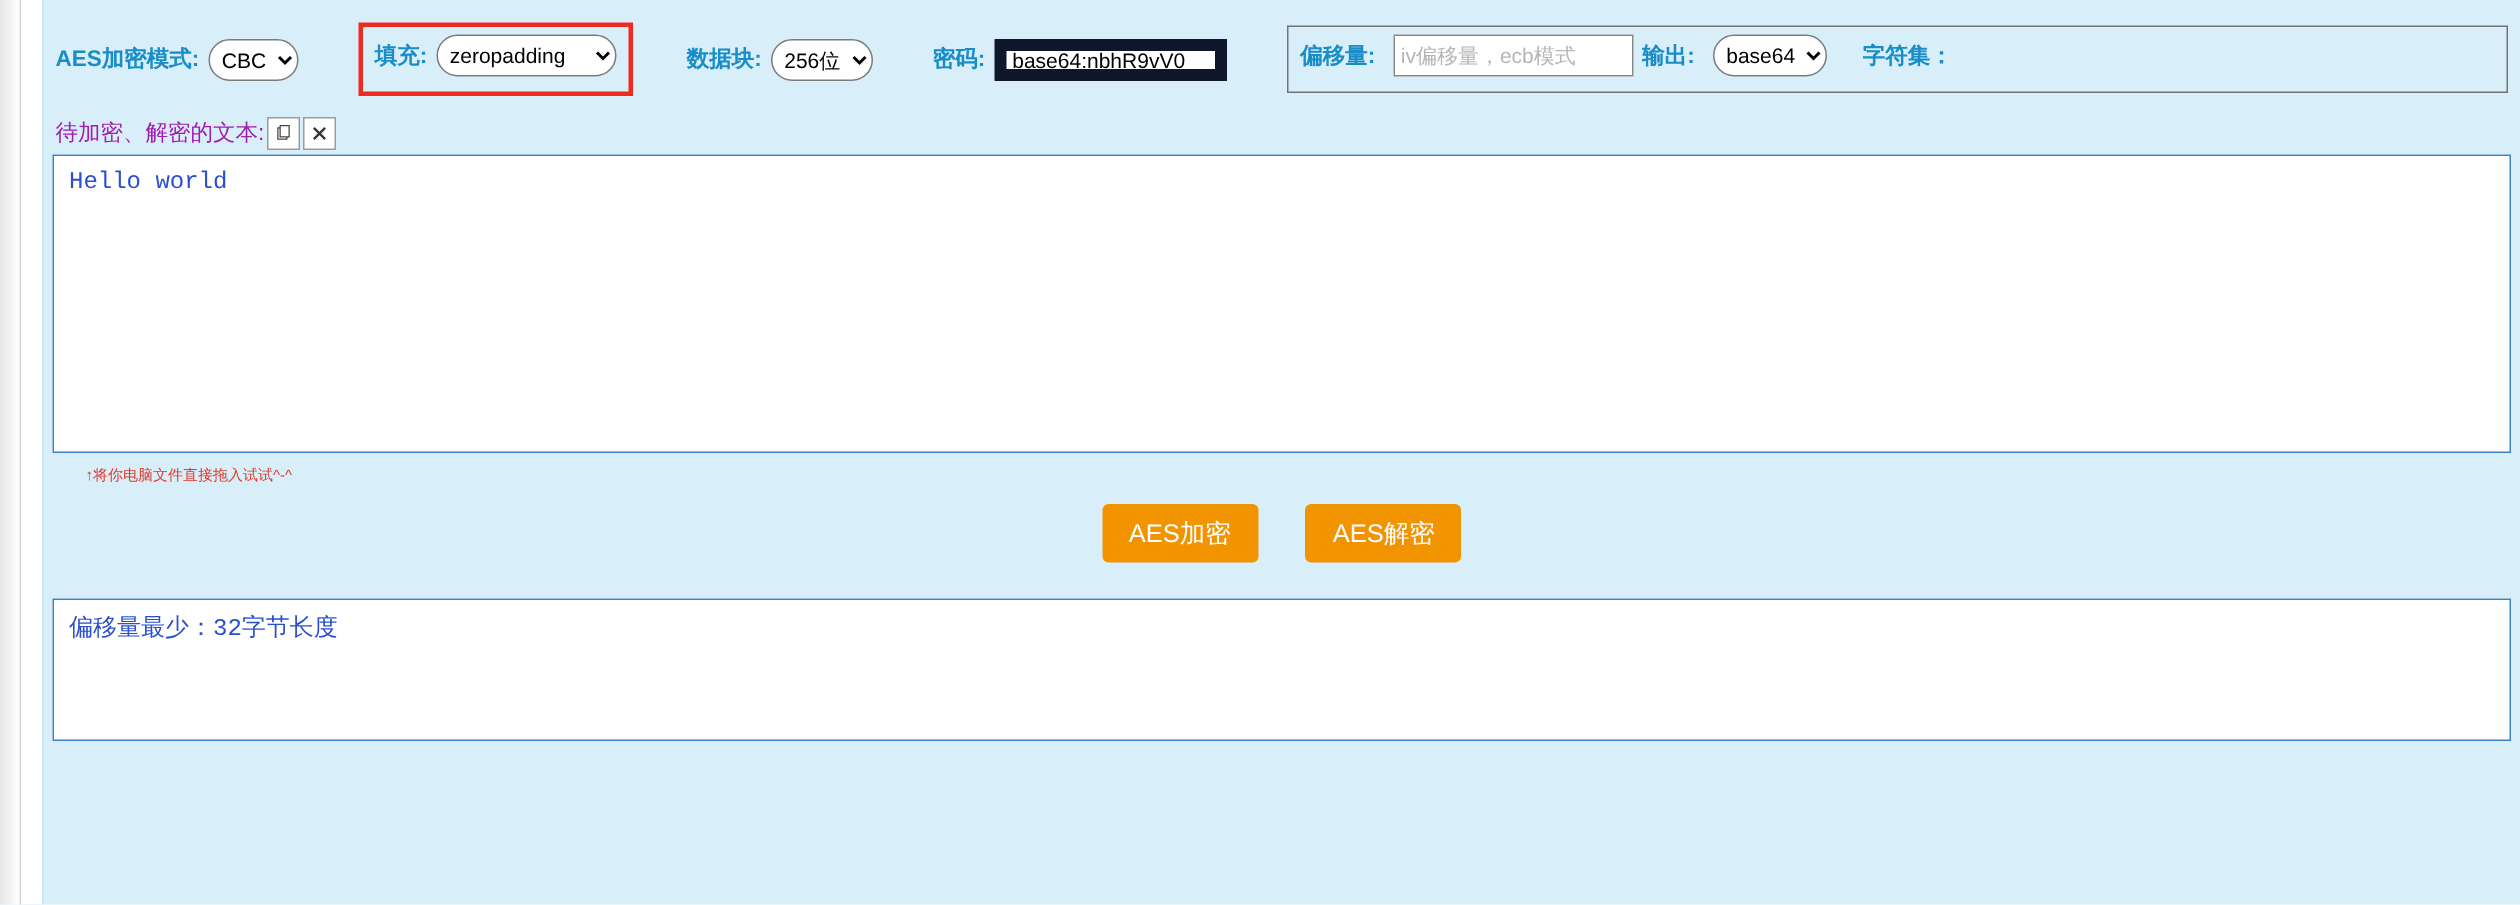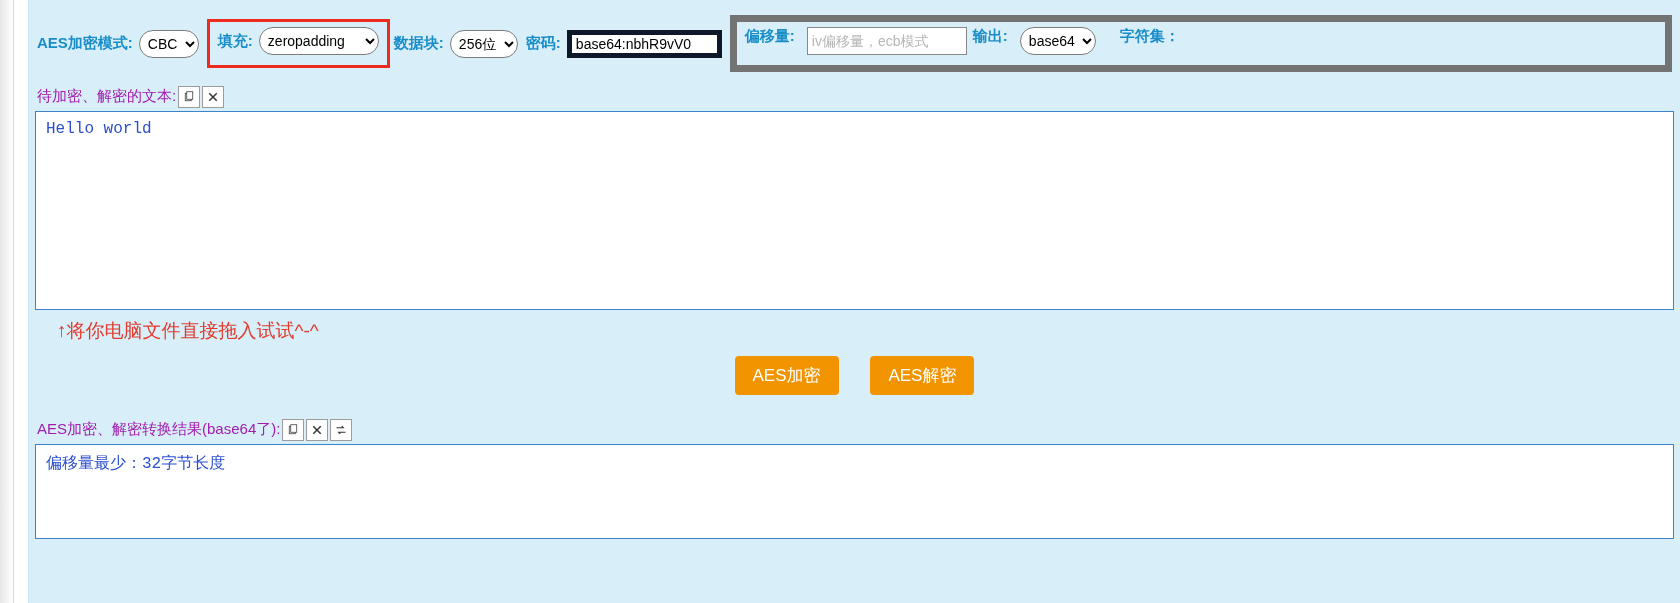--- a/index.html
+++ b/index.html
@@ -22,20 +22,21 @@
     margin-left:28px;
     background:#d8effa;
     border-left:1px solid #c9e6f5;
     min-height:603px;
     padding-bottom:40px;
   }
   .topbar{
     display:flex;
     align-items:center;
     padding:15px 8px 12px 8px;
+    gap:32px;
   }
   .lbl{
     color:#188dc7;
     font-weight:700;
     font-size:15px;
     margin-right:6px;
     white-space:nowrap;
   }
   select,input[type=text]{
     background:#fff;
@@ -46,29 +47,29 @@
   }
   select{cursor:pointer;border-radius:14px;}
   .red-box{
     border:3px solid #ef2a1f;
     padding:5px 8px 10px 8px;
     display:flex;
     align-items:center;
     margin-right:4px;
   }
   .red-box-wide{
-    border:7px solid #737373;
+    border:1px solid #737373;
     padding:5px 8px 10px 8px;
     display:flex;
-    align-items:flex-start;
+    align-items:center;
     flex:1;
     gap:6px;
   }
   .gap{margin-right:8px;display:flex;align-items:center;}
-  #pwd {border:5px solid #0f172a;}
+  #pwd {border:8px solid #0f172a;}
   #iv {border:1px solid #888;}
   #iv::placeholder{color:#b6b6b6;}
   
   .section-label{
     color:#a21caf;
     font-size:15px;
     padding:3px 0 3px 4px;
   }
   .icon-btn{
     display:inline-flex;
@@ -94,21 +95,21 @@
     color:#2a4fd0;
     padding:8px 10px;
     resize:none;
     background:#fff;
   }
   #input-text{height:199px;}
   #output-text{height:95px;}
   
   .hint{
     color:#e23a2c;
-    font-size:19px;
+    font-size:10px;
     padding:8px 0 0 28px;
   }
   .btn-row{
     text-align:center;
     padding:12px 0 22px 0;
   }
   .action-btn{
     display:inline-block;
     background:#f29400;
     color:#fff;
@@ -187,35 +188,15 @@
   </div>
   <textarea id="input-text" style="">Hello world</textarea>
 
   <div class="hint">↑将你电脑文件直接拖入试试^-^</div>
 
   <div class="btn-row">
     <button class="action-btn">AES加密</button>
     <button class="action-btn">AES解密</button>
   </div>
 
-  <div class="row-label-icons">
-    <span class="section-label">AES加密、解密转换结果(base64了):</span>
-    <span class="icon-btn">
-      <svg viewBox="0 0 16 16">
-          <rect x="3" y="3" width="8" height="10" fill="none" stroke="#333"></rect>
-          <rect x="5" y="1" width="8" height="10" fill="#fff" stroke="#333"></rect>
-        </svg>
-    </span>
-    <span class="icon-btn">
-      <svg viewBox="0 0 16 16">
-          <line x1="3" y1="3" x2="13" y2="13" stroke="#333" stroke-width="2"></line>
-          <line x1="13" y1="3" x2="3" y2="13" stroke="#333" stroke-width="2"></line>
-        </svg>
-    </span>
-    <span class="icon-btn">
-      <svg viewBox="0 0 16 16">
-          <path d="M2 5h9l-2-2M14 11H5l2 2" fill="none" stroke="#333" stroke-width="1.5"></path>
-        </svg>
-    </span>
-  </div>
   <textarea id="output-text" style="">偏移量最少：32字节长度</textarea>
 
 </div>
 
 </body></html>

